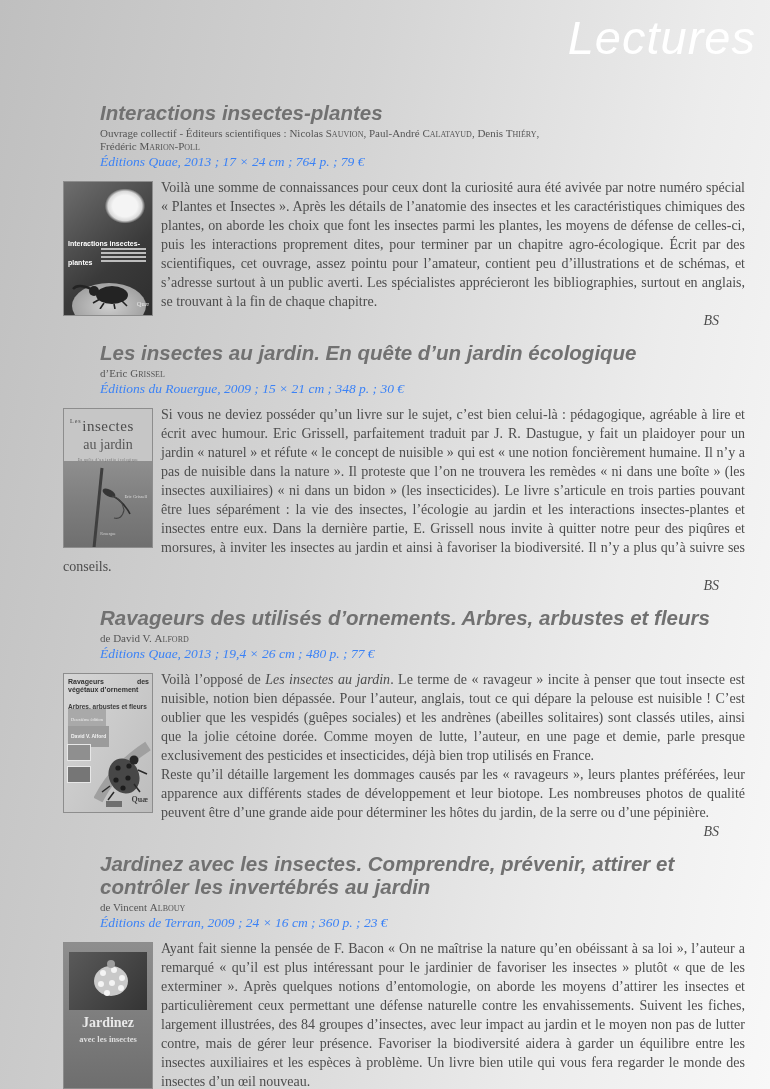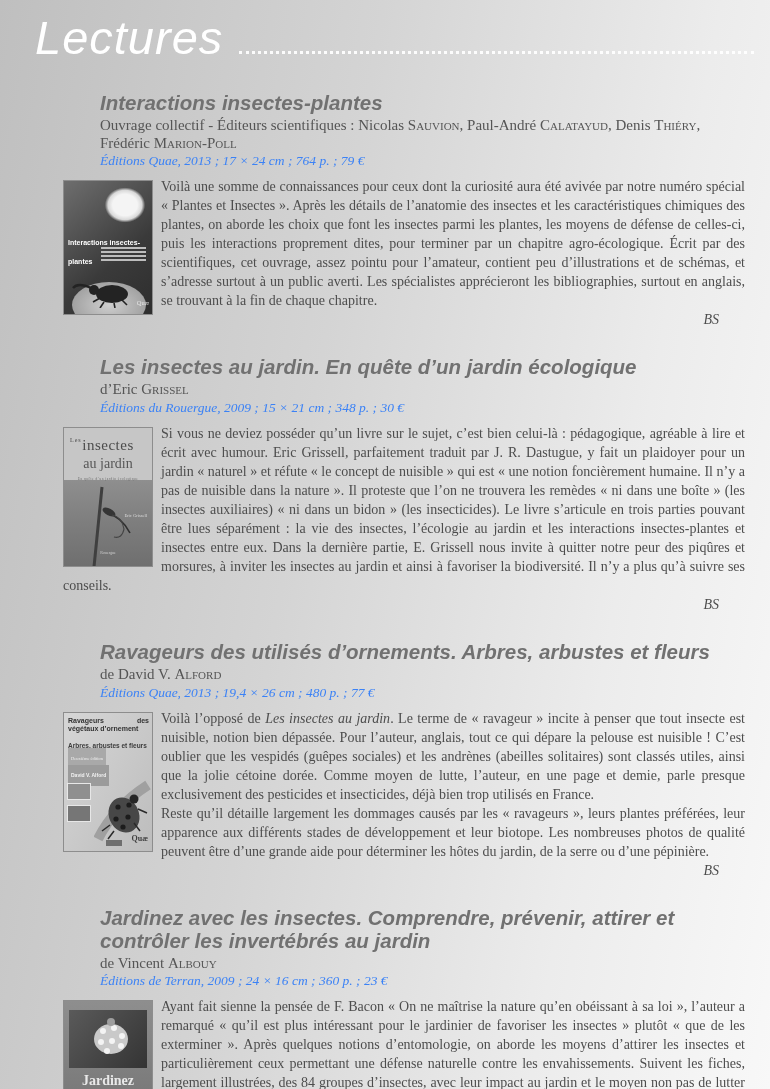--- a/index.html
+++ b/index.html
@@ -3,37 +3,37 @@
 <meta charset="utf-8">
 <style>
   html,body{margin:0;padding:0;}
   body{
     width:770px;height:1089px;overflow:hidden;
     background:linear-gradient(100deg,#bfbfbf 0%,#d4d4d4 40%,#ececec 75%,#f8f8f8 100%);
     font-family:"Liberation Serif",serif;
     -webkit-font-smoothing:antialiased;
   }
   
-  .hdr{display:flex;align-items:flex-end;padding:14px 14px 0 35px;}
+  .hdr{display:flex;align-items:flex-end;padding:14px 14px 0 35px;flex-direction:column;}
   .hdr h1{
     margin:0;font-family:"Liberation Sans",sans-serif;
     font-style:italic;font-weight:400;font-size:47px;line-height:1;
     color:#ffffff;letter-spacing:1px;
   }
   .hdr .dots{flex:1;margin:0 2px 7px 16px;border-bottom:3px dotted rgba(255,255,255,.92);}
   
   .content{padding:0 25px 0 63px;}
-  .review{margin-top:27px;}
+  .review{margin-top:12px;}
   .review:first-child{margin-top:31px;}
   .review-title{
     margin:0 0 2px 37px;font-family:"Liberation Sans",sans-serif;
     font-style:italic;font-weight:700;font-size:20.5px;line-height:1.12;
     color:#717171;
   }
-  .byline{margin-left:37px;font-size:15px;color:#555;line-height:1.18;}
+  .byline{margin-left:37px;font-size:11px;color:#555;line-height:1.18;}
   .edition{margin:1px 0 8px 37px;font-style:italic;font-size:13.5px;color:#3b82f6;}
   .sc{font-variant:small-caps;}
   .it{font-style:italic;}
   .review-body{font-size:14px;line-height:19px;color:#4d4d4d;text-align:justify;}
   .review-body p{margin:0;}
   .sig{text-align:right;padding-right:26px;color:#4d4d4d;font-style:italic;}
   
   .cover{
     float:left;width:90px;margin:3px 8px 2px 0;position:relative;overflow:hidden;
     border:1px solid #8d8d8d;box-sizing:border-box;

